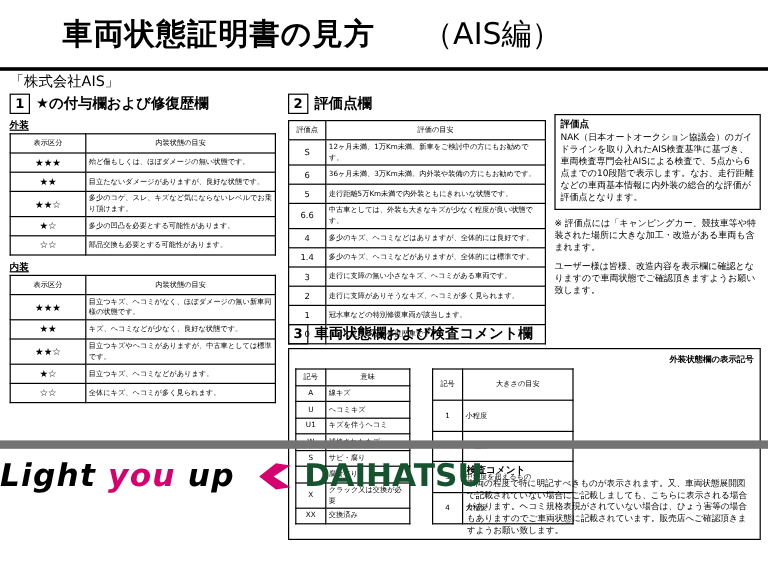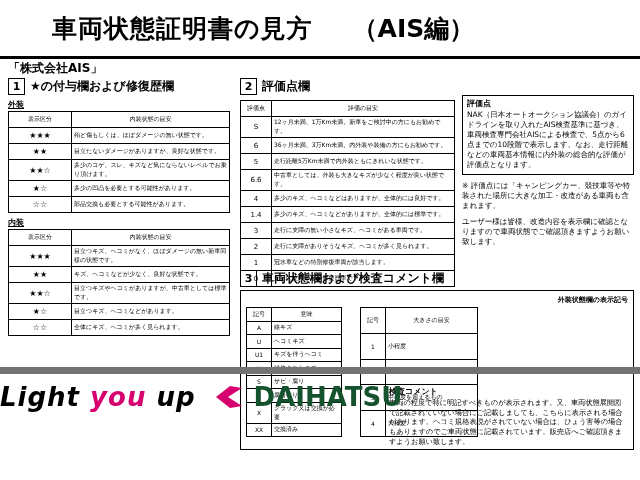--- a/index.html
+++ b/index.html
@@ -17,26 +17,26 @@
   .header{
     position:absolute;left:0;top:0;width:640px;height:56px;
     border-bottom:3px solid #000;
     display:flex;align-items:center;
   }
   .header-title{
     font-size:25px;font-weight:bold;letter-spacing:1px;margin-left:52px;
     white-space:nowrap;
   }
   .header-sub{
-    font-size:25px;font-weight:bold;margin-left:40px;white-space:nowrap;
+    font-size:25px;font-weight:normal;margin-left:40px;white-space:nowrap;
   }
 
   
   .company{
-    position:absolute;left:8px;top:60px;font-size:12px;font-weight:bold;text-align:right;
+    position:absolute;left:8px;top:60px;font-size:12px;font-weight:normal;text-align:right;
   }
 
   
   .numbox{
     display:inline-block;width:15px;height:15px;border:1.5px solid #000;
     text-align:center;line-height:15px;font-size:11px;font-weight:bold;
     vertical-align:middle;
   }
   .sechead{
     display:flex;align-items:center;gap:5px;font-size:12px;font-weight:bold;

